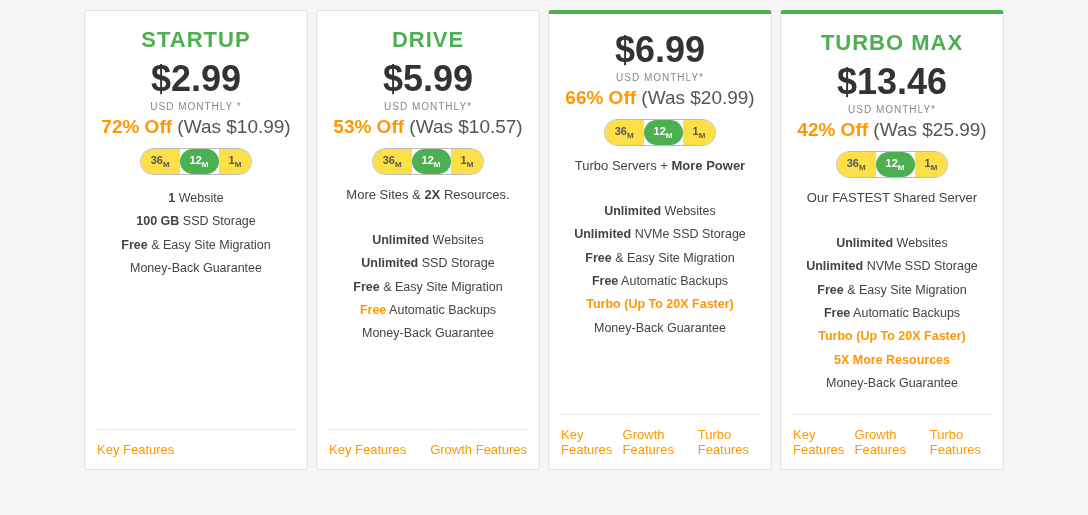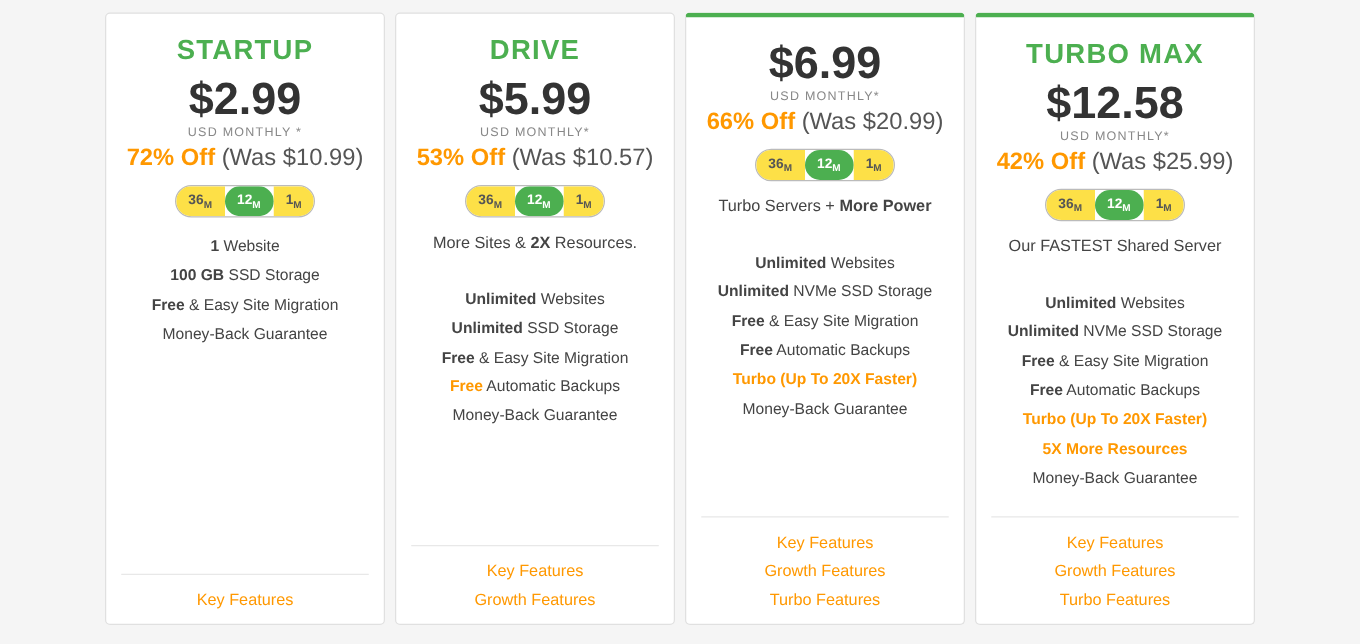--- a/index.html
+++ b/index.html
@@ -116,24 +116,25 @@
     .plan-features li strong {
       font-weight: bold;
     }
     .plan-features li .orange {
       color: #ff9800;
       font-weight: bold;
     }
     .plan-links {
       width: 100%;
       display: flex;
-      flex-direction: column;
+      flex-direction: row;
       align-items: center;
       gap: 8px;
       margin-top: 6px;
+      justify-content: space-between;
     }
     .plan-link {
       color: #ff9800;
       font-size: 13px;
       text-decoration: none;
       cursor: pointer;
     }
     .divider {
       width: 100%;
       border: none;
@@ -210,21 +211,21 @@
       </ul>
       <hr class="divider">
       <div class="plan-links">
         <a class="plan-link" href="#">Key Features</a>
         <a class="plan-link" href="#">Growth Features</a>
         <a class="plan-link" href="#">Turbo Features</a>
       </div>
     </div>
     <div class="plan-card featured">
       <div class="plan-name">TURBO MAX</div>
-      <div class="plan-price">$12.58</div>
+      <div class="plan-price">$13.46</div>
       <div class="plan-period">USD MONTHLY*</div>
       <div class="plan-discount"><span class="off">42% Off</span> <span class="was">(Was $25.99)</span></div>
       <div class="billing-toggle">
         <div class="tog-btn">36<sub style="font-size:8px;">M</sub></div>
         <div class="tog-btn active">12<sub style="font-size:8px;">M</sub></div>
         <div class="tog-btn">1<sub style="font-size:8px;">M</sub></div>
       </div>
       <div class="plan-tagline">Our FASTEST Shared Server</div>
       <ul class="plan-features">
         <li><strong>Unlimited</strong> Websites</li>

